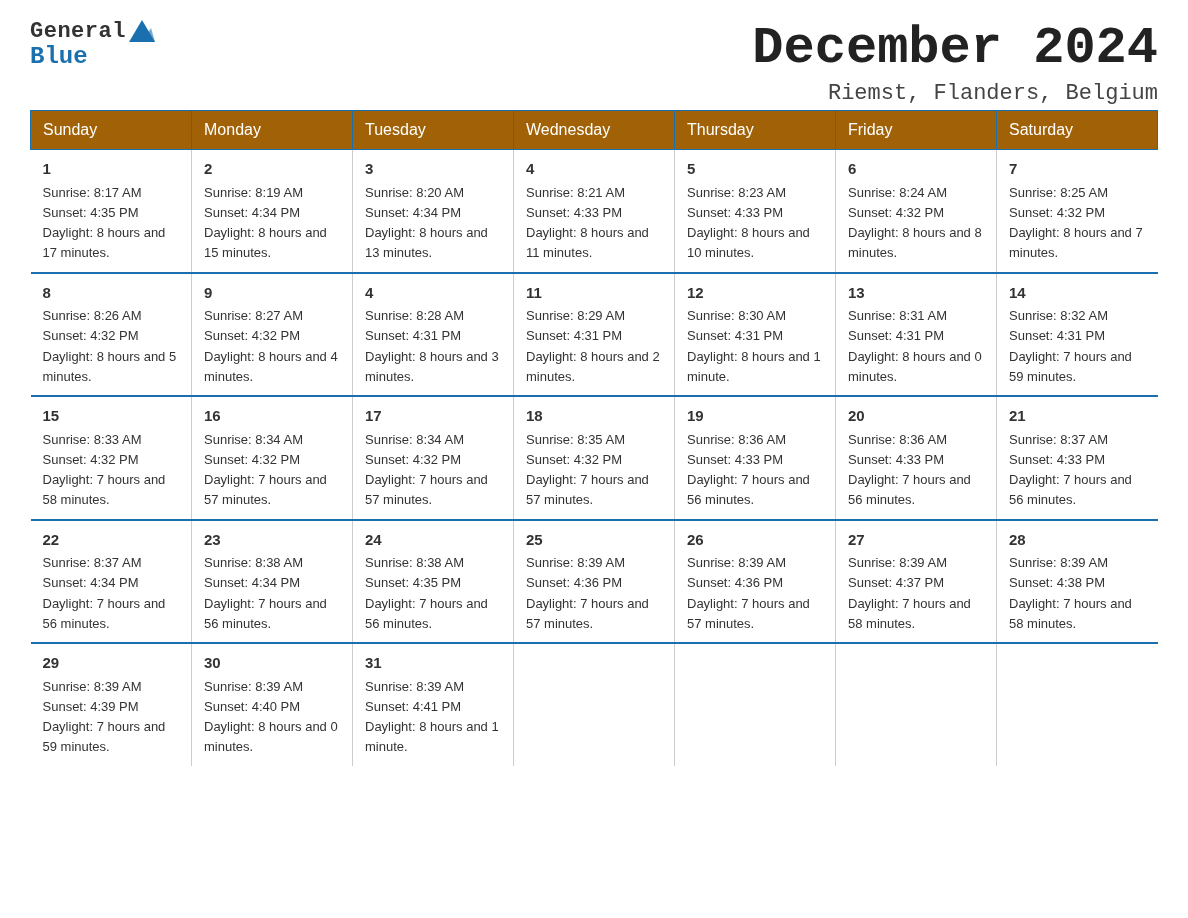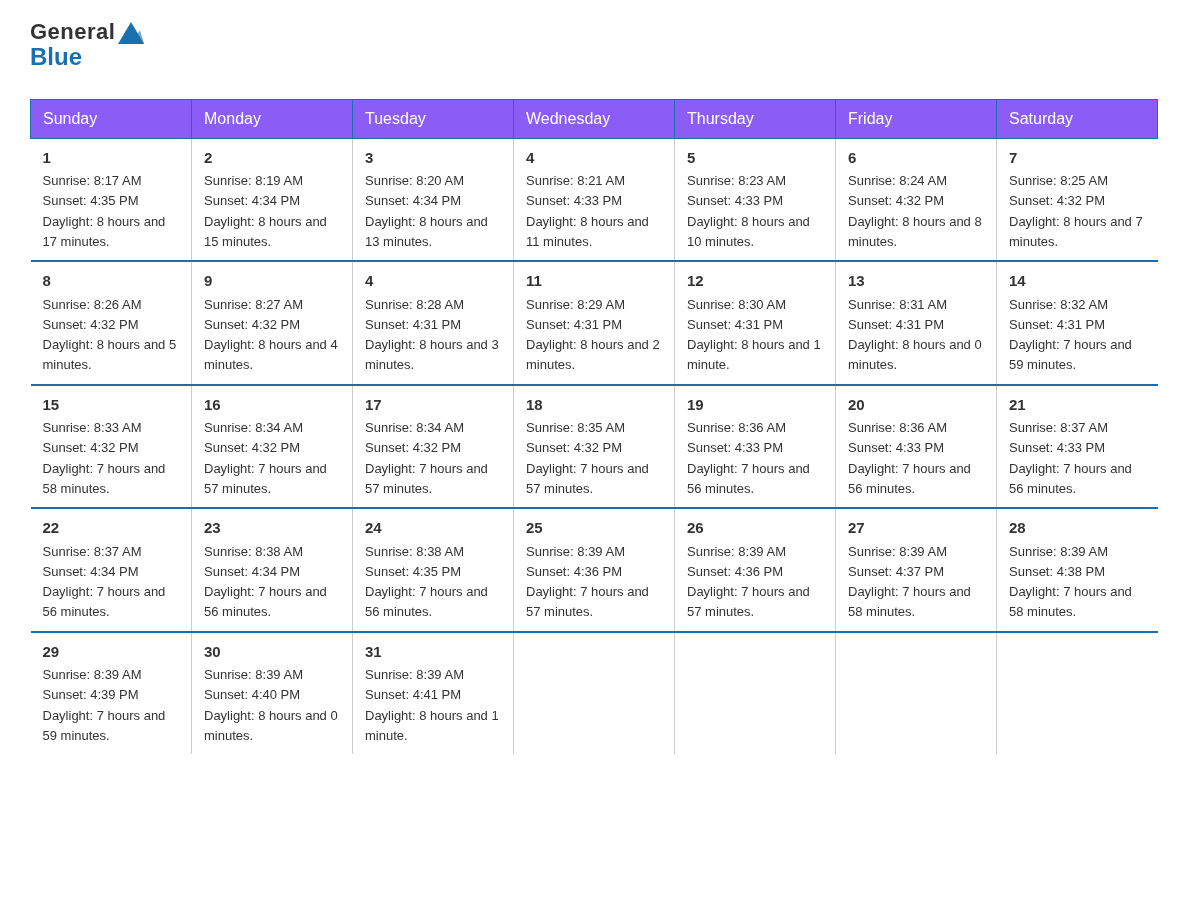--- a/index.html
+++ b/index.html
@@ -7,21 +7,22 @@
       font-family: Arial, sans-serif;
       background: #fff;
       padding: 20px 30px;
       width: 1188px;
       min-height: 918px;
     }
     .header {
       display: flex;
       justify-content: space-between;
       align-items: flex-start;
-      margin-bottom: 28px;
+      margin-bottom: 4px;
+      font-family: Liberation Mono, monospace;
     }
     .logo {
       display: flex;
       align-items: center;
       gap: 0;
     }
     .title-section {
       text-align: right;
     }
     .month-title {
@@ -33,21 +34,21 @@
     .location {
       font-size: 22px;
       color: #444;
       margin-top: 4px;
     }
     table {
       width: 100%;
       border-collapse: collapse;
     }
     thead tr {
-      background-color: #8b5cf6;
+      background-color: #a16207;
     }
     thead th {
       color: #fff;
       padding: 10px 12px;
       text-align: left;
       font-size: 16px;
       font-weight: normal;
       border: 1px solid #1a6faf;
     }
     tbody tr {
@@ -85,20 +86,24 @@
 
 <div class="header">
   <div class="logo">
     <div style="display:flex;flex-direction:column;line-height:1.1">
       <span style="font-size:22px;font-weight:bold;color:#333;letter-spacing:0.5px">General<svg style="display:inline-block;vertical-align:middle;margin-left:3px" width="26" height="22" viewBox="0 0 26 22">
             <polygon points="0,22 13,0 26,22" fill="#1a6faf"></polygon>
             <polygon points="13,22 22,8 26,22" fill="#1a6faf" opacity="0.6"></polygon>
           </svg></span>
       <span style="font-size:24px;font-weight:bold;color:#1a6faf;margin-left:0">Blue</span>
     </div>
+  </div>
+  <div class="title-section">
+    <div class="month-title">December 2024</div>
+    <div class="location">Riemst, Flanders, Belgium</div>
   </div>
 </div>
 
 <table>
   <thead>
     <tr>
       <th>Sunday</th>
       <th>Monday</th>
       <th>Tuesday</th>
       <th>Wednesday</th>

